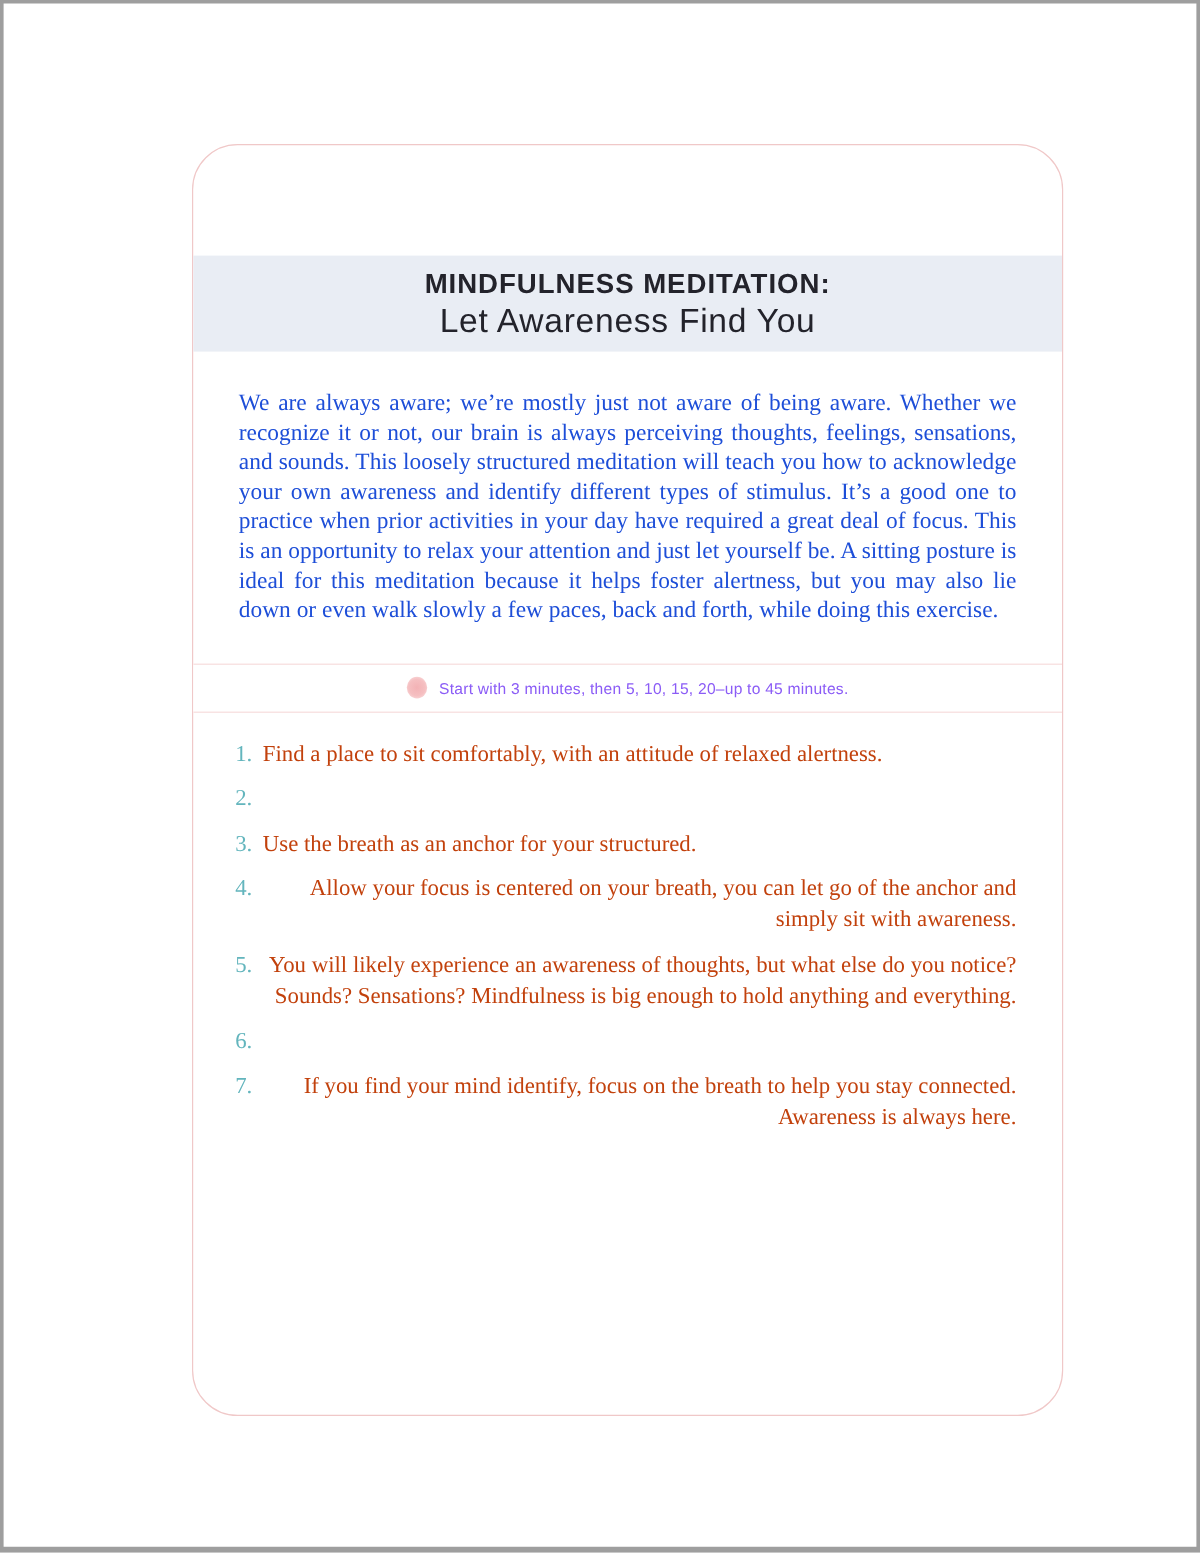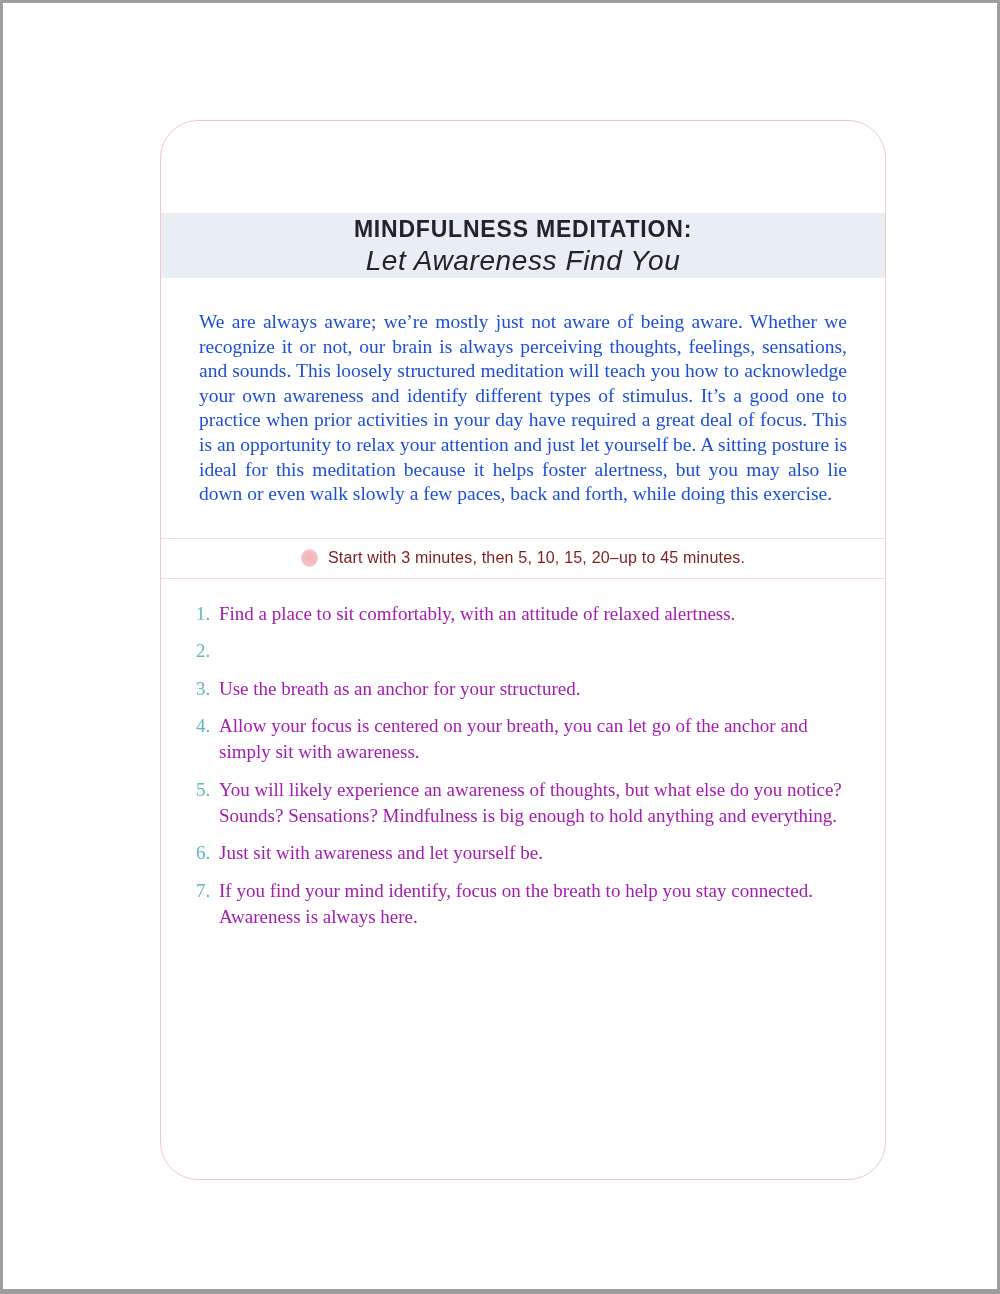--- a/index.html
+++ b/index.html
@@ -28,39 +28,38 @@
     width: 726px;
     height: 1060px;
     background: #ffffff;
     border: 1px solid #f0c8c8;
     border-radius: 38px;
     overflow: hidden;
   }
 
   .header-band {
     margin-top: 92px;
-    height: 65px;
+    height: 80px;
     background: #e9edf4;
     display: flex;
     flex-direction: column;
     align-items: center;
     justify-content: center;
   }
 
   .page-title {
     font-size: 23px;
     font-weight: bold;
     letter-spacing: 0.8px;
     color: #23232b;
     line-height: 30px;
   }
 
   .page-subtitle {
     font-size: 28px;
-    font-style: italic;
     font-weight: normal;
     letter-spacing: 0.6px;
     color: #23232b;
     line-height: 34px;
   }
 
   .intro {
     margin: 32px 38px 0 38px;
     font-family: "Liberation Serif", serif;
     font-size: 19.5px;
@@ -83,23 +82,23 @@
   .sun-dot {
     width: 17px;
     height: 18px;
     margin-right: 10px;
     border-radius: 50%;
     background: radial-gradient(circle at 50% 50%, #f3b2b5 0%, #f5bfc1 55%, #f9d6d7 80%, rgba(249,214,215,0) 100%);
     flex-shrink: 0;
   }
 
   .tip-text {
-    font-size: 16px;
+    font-size: 13px;
     letter-spacing: 0.2px;
-    color: #7f1d1d;
+    color: #8b5cf6;
   }
 
   .steps {
     margin: 22px 38px 0 35px;
     list-style: none;
   }
 
   .step-row {
     display: flex;
     margin-bottom: 11.5px;
@@ -111,21 +110,22 @@
     line-height: 26px;
     color: #63b5bd;
     width: 23px;
     flex-shrink: 0;
   }
 
   .step-text {
     font-family: "Liberation Serif", serif;
     font-size: 19px;
     line-height: 26px;
-    color: #a21caf;
+    color: #c2410c;
+    text-align: right;
   }
 </style>
 </head>
 <body>
 
 <div class="page-frame">
   <div class="card">
 
     <div class="header-band">
       <div class="page-title">MINDFULNESS MEDITATION:</div>
@@ -154,21 +154,20 @@
       <li class="step-row">
         <span class="step-number">4.</span>
         <span class="step-text">Allow your focus is centered on your breath, you can let go of the anchor and simply sit with awareness.</span>
       </li>
       <li class="step-row">
         <span class="step-number">5.</span>
         <span class="step-text">You will likely experience an awareness of thoughts, but what else do you notice? Sounds? Sensations? Mindfulness is big enough to hold anything and everything.</span>
       </li>
       <li class="step-row">
         <span class="step-number">6.</span>
-        <span class="step-text">Just sit with awareness and let yourself be.</span>
       </li>
       <li class="step-row">
         <span class="step-number">7.</span>
         <span class="step-text">If you find your mind identify, focus on the breath to help you stay connected. Awareness is always here.</span>
       </li>
     </ol>
 
   </div>
 </div>
 

